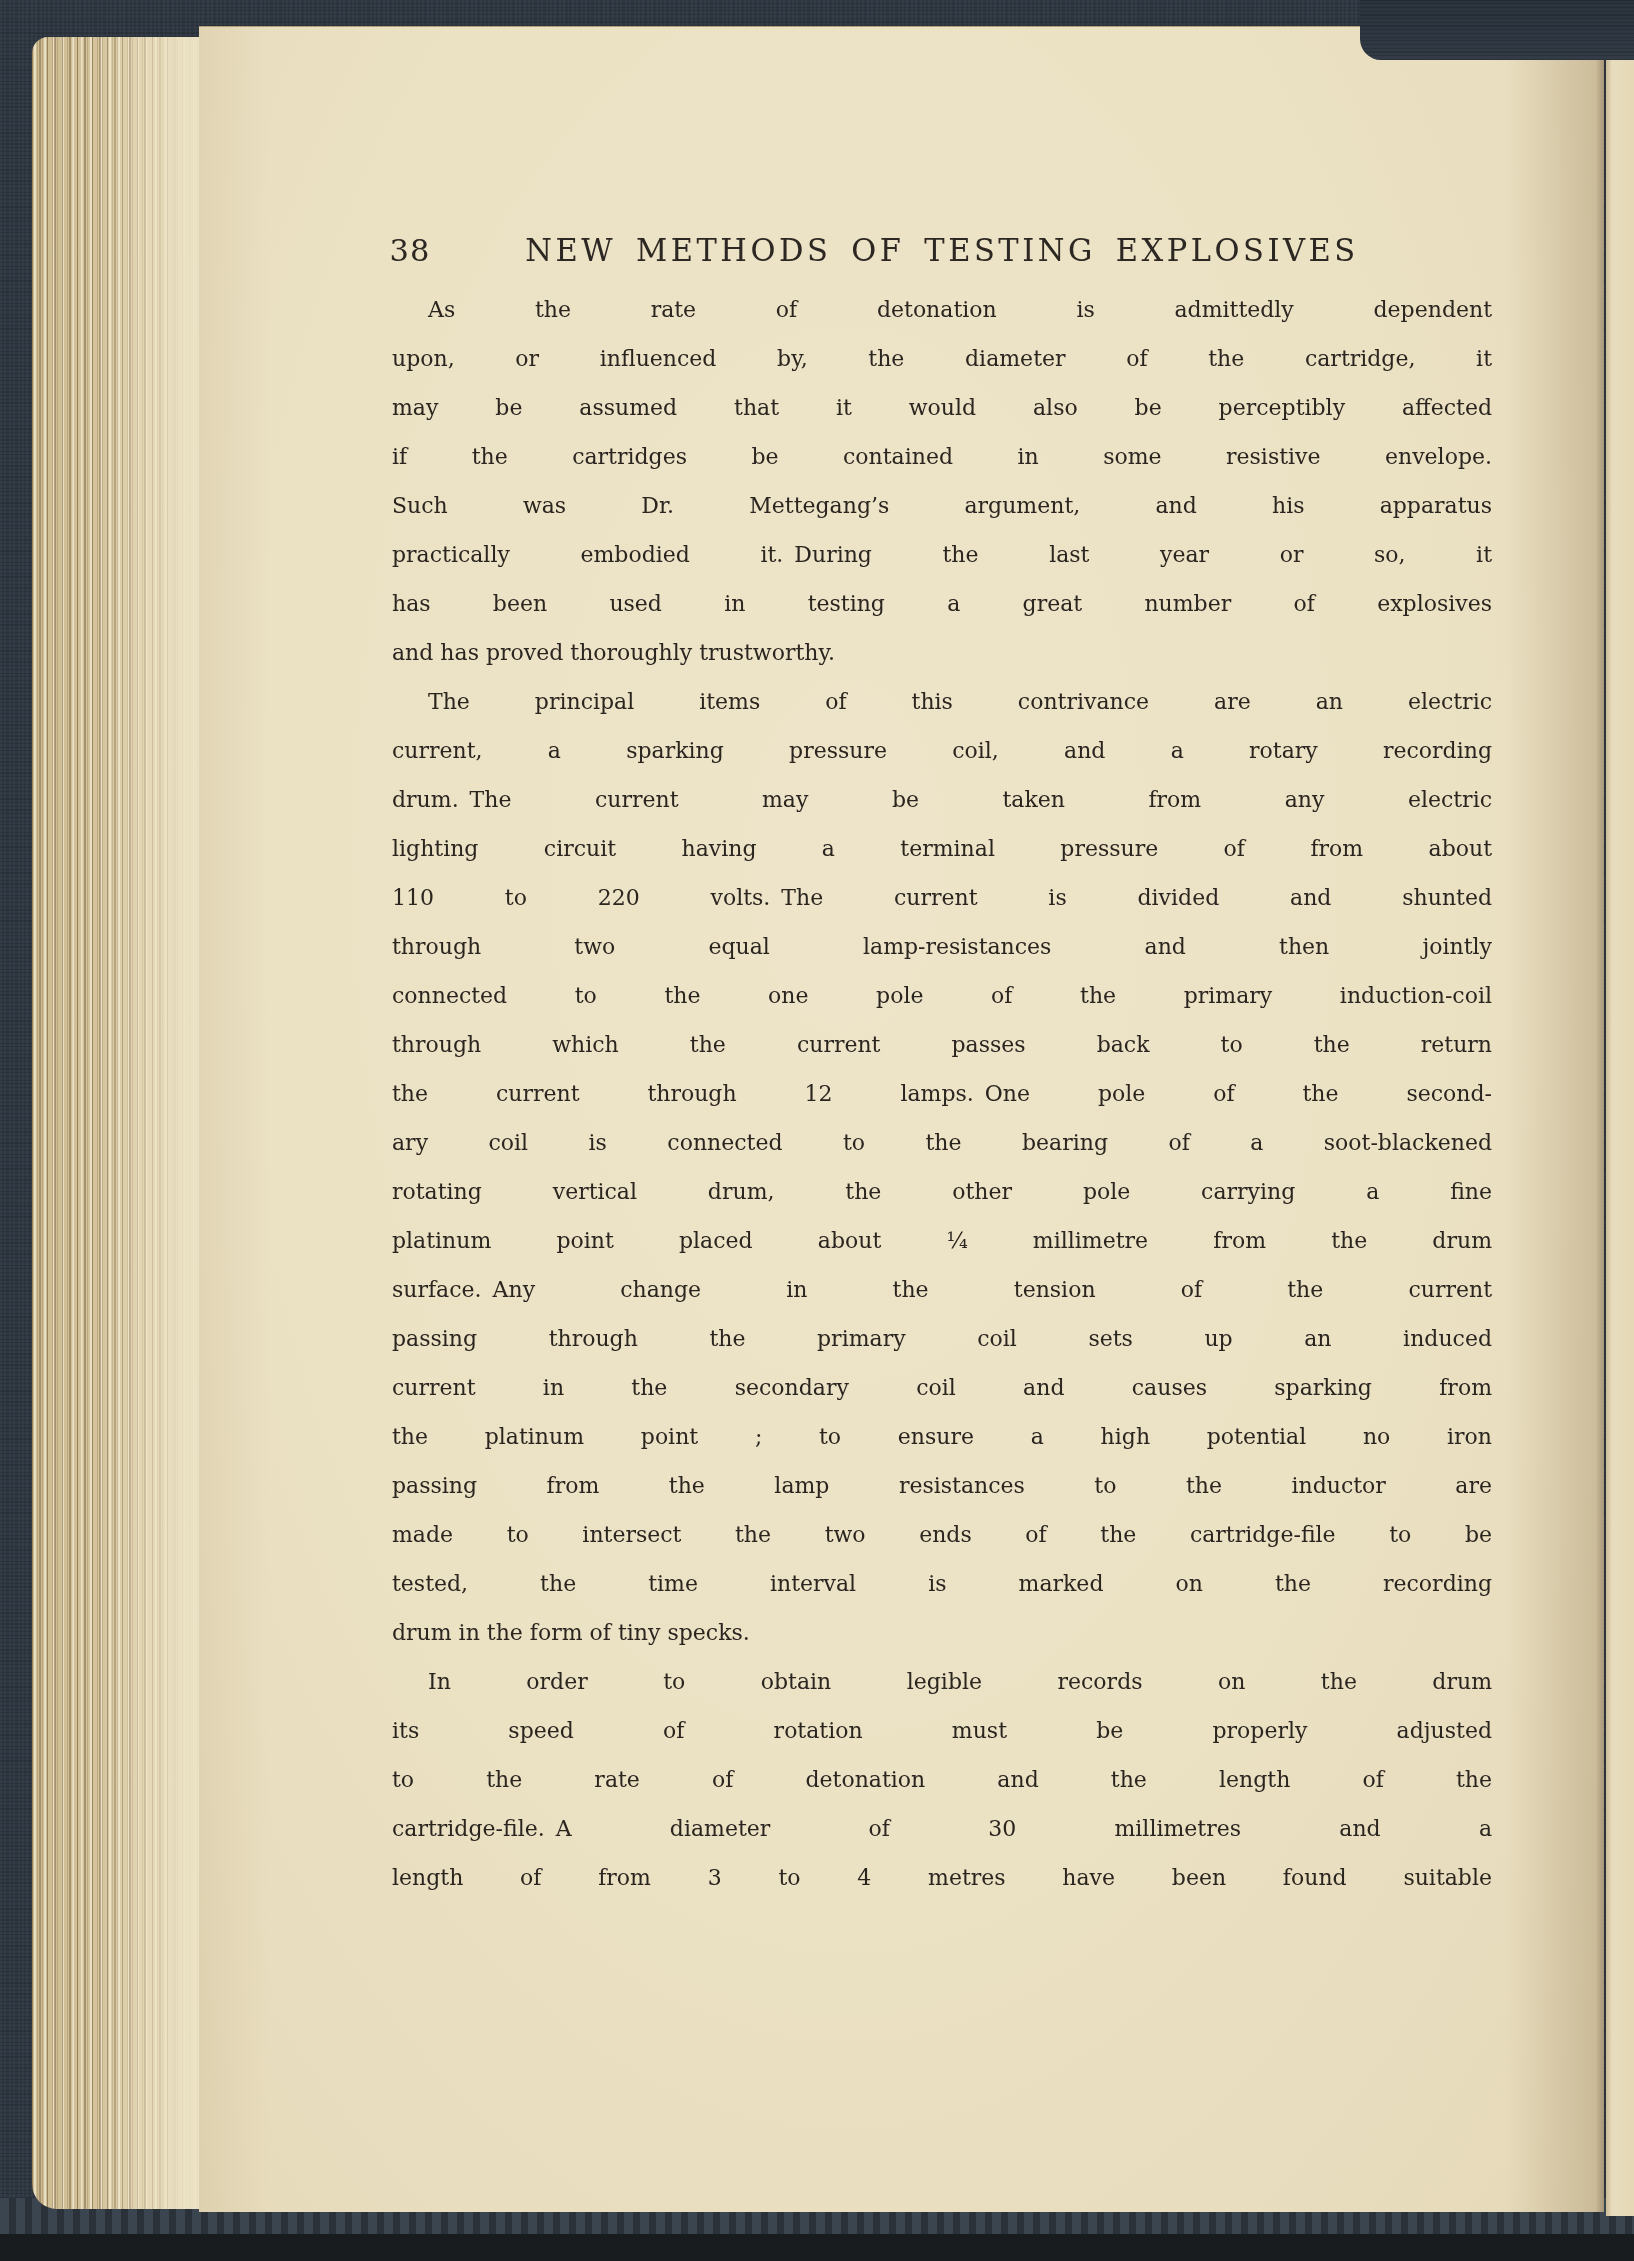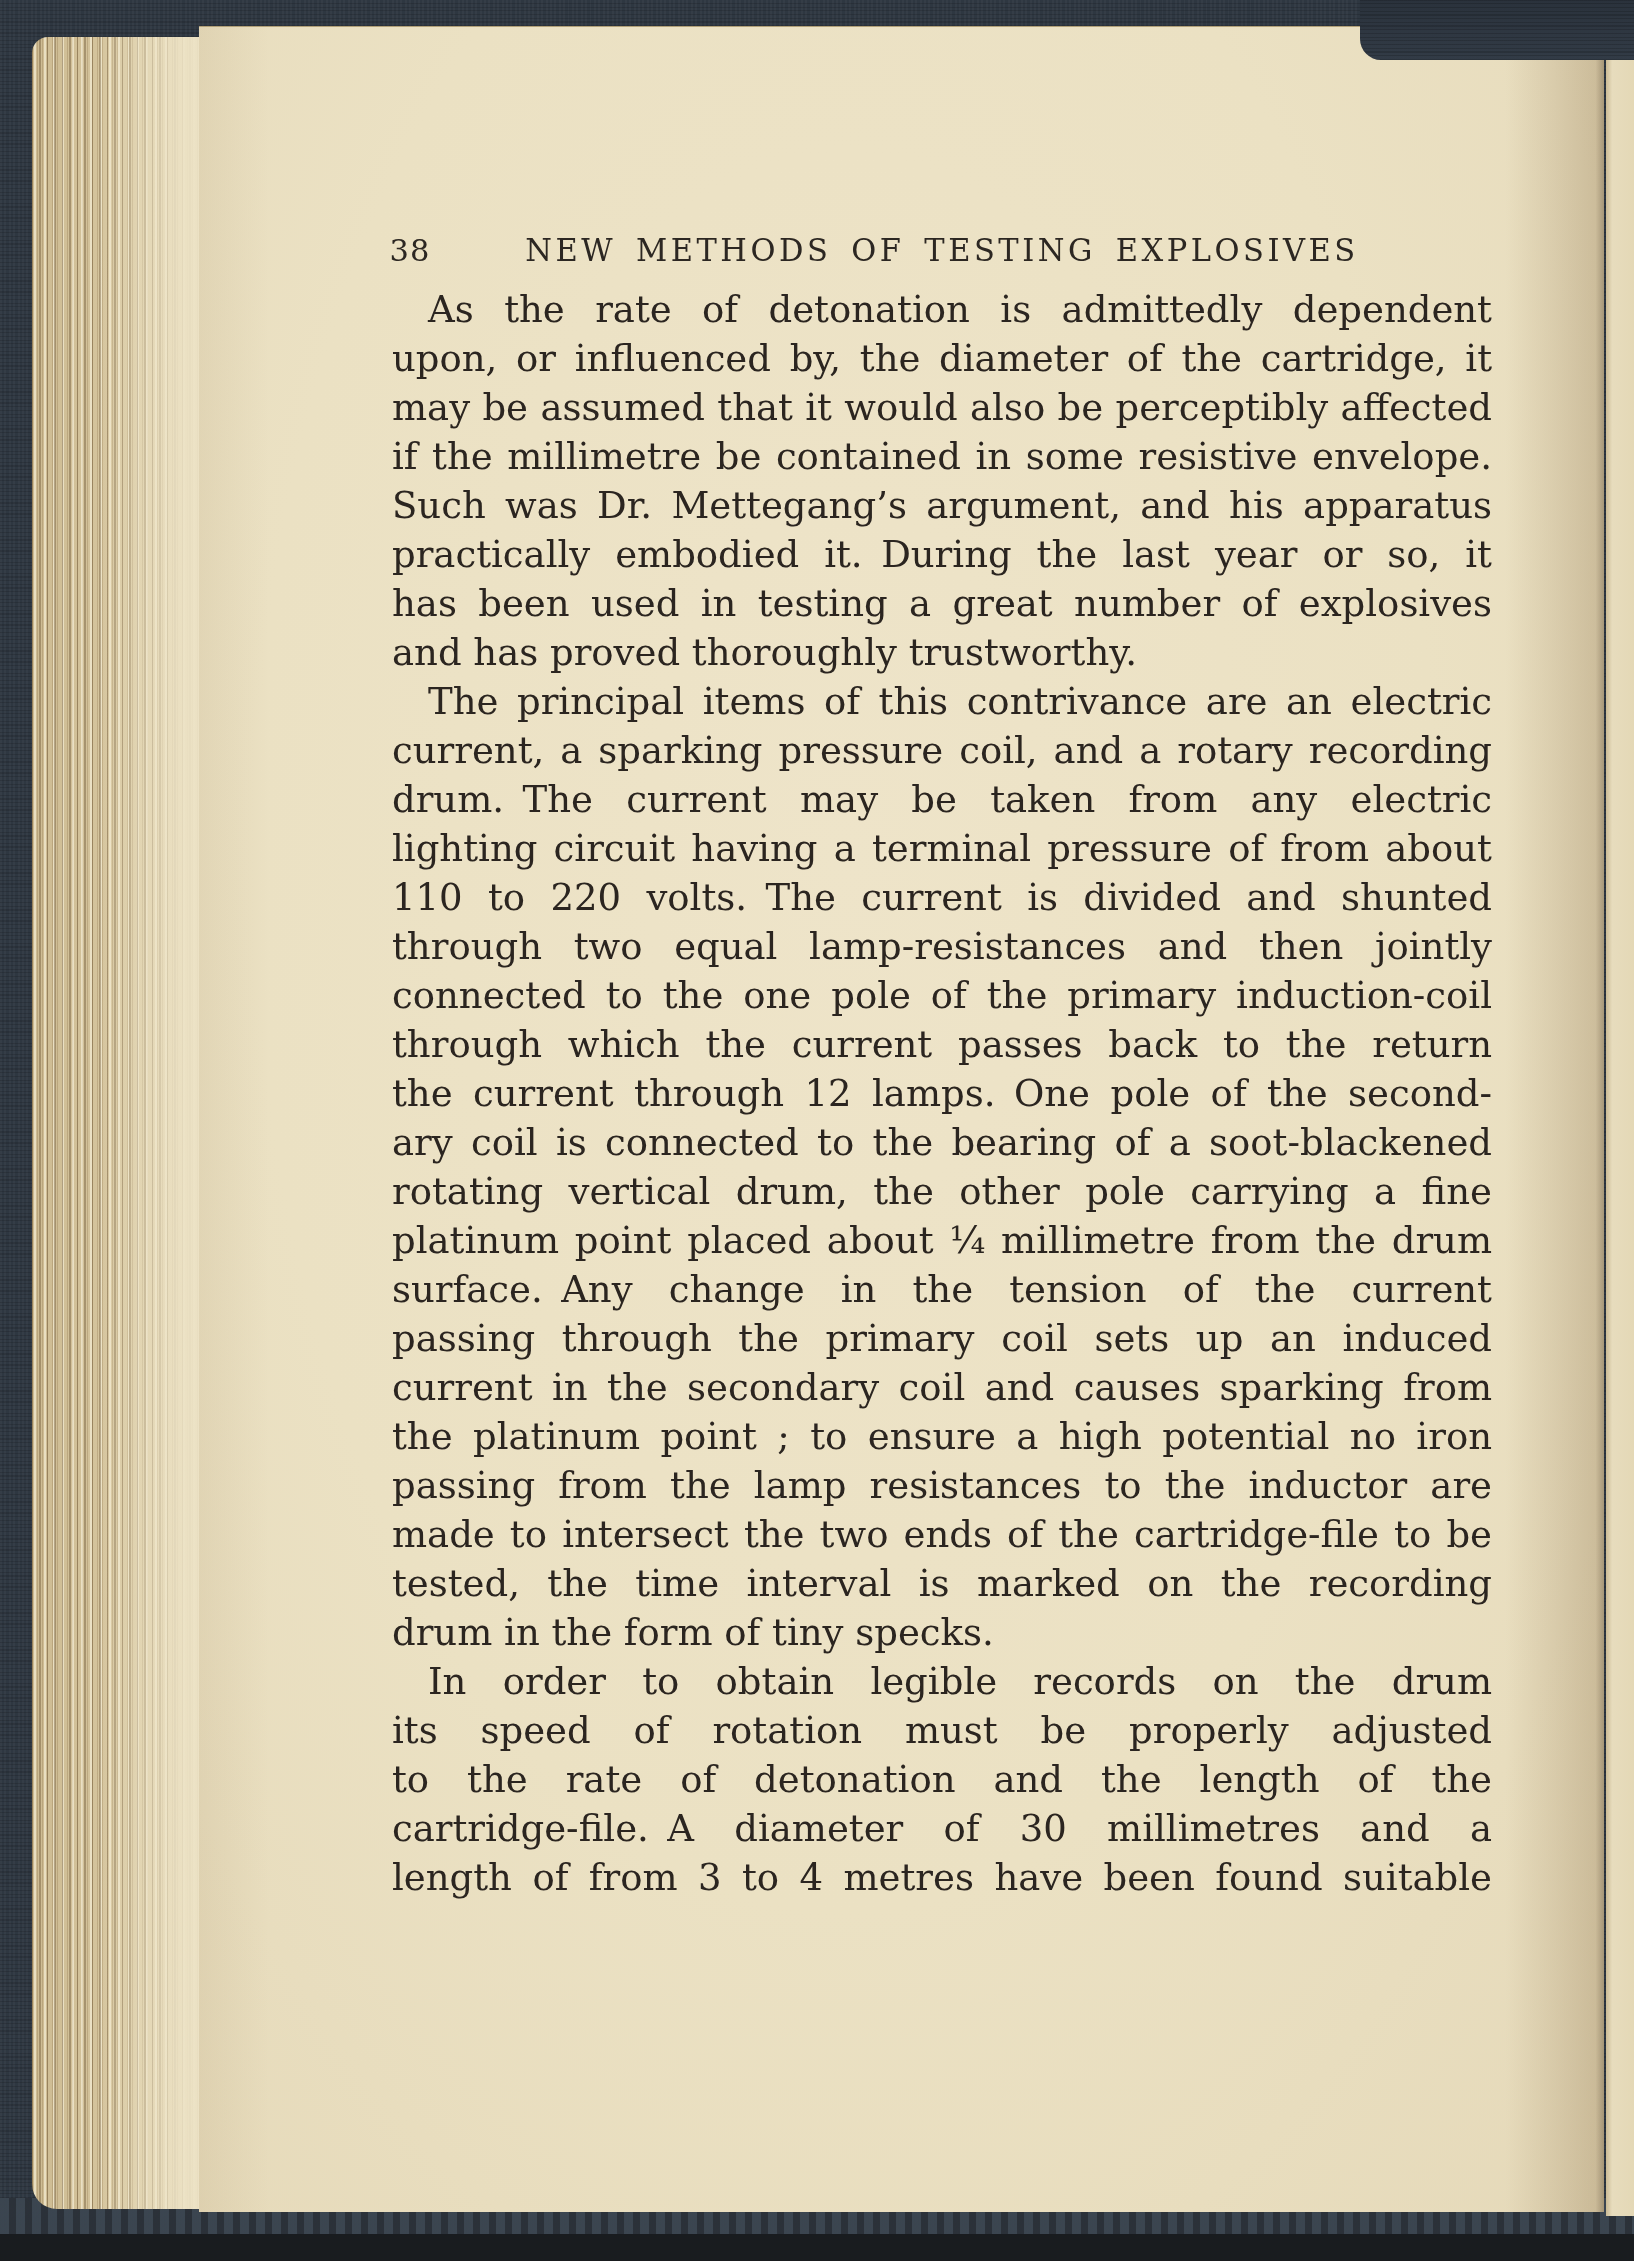--- a/index.html
+++ b/index.html
@@ -57,21 +57,21 @@
   .running-head { position:relative; height:37px; margin-bottom:16px; }
   .page-number {
     position:absolute; left:-2.5px; top:0; font-size:30.5px; line-height:37px;
     letter-spacing:1.2px; color:#2c2722;
   }
   .running-title {
     text-align:center; font-size:30.5px; line-height:37px;
     letter-spacing:.115em; word-spacing:.22em; color:#2c2722;
     transform:scaleY(1.04);
   }
-  .text-lines { font-size:37px; line-height:49px; }
+  .text-lines { font-size:22px; line-height:49px; }
   .line {
     text-align:justify; text-align-last:justify; text-justify:inter-word;
     white-space:normal;
   }
   .line.endpara { text-align-last:left; }
   .line.indent { text-indent:36px; }
 </style>
 </head>
 <body>
 
@@ -85,21 +85,21 @@
 <div class="book-page">
   <div class="content">
     <div class="running-head">
       <span class="page-number">38</span>
       <div class="running-title">NEW METHODS OF TESTING EXPLOSIVES</div>
     </div>
     <div class="text-lines">
         <div class="line indent">As the rate of detonation is admittedly dependent</div>
         <div class="line">upon, or influenced by, the diameter of the cartridge, it</div>
         <div class="line">may be assumed that it would also be perceptibly affected</div>
-        <div class="line">if the millimetre be contained in some resistive envelope.</div>
+        <div class="line">if the cartridges be contained in some resistive envelope.</div>
         <div class="line">Such was Dr. Mettegang’s argument, and his apparatus</div>
         <div class="line">practically embodied it. During the last year or so, it</div>
         <div class="line">has been used in testing a great number of explosives</div>
         <div class="line endpara">and has proved thoroughly trustworthy.</div>
         <div class="line indent">The principal items of this contrivance are an electric</div>
         <div class="line">current, a sparking pressure coil, and a rotary recording</div>
         <div class="line">drum. The current may be taken from any electric</div>
         <div class="line">lighting circuit having a terminal pressure of from about</div>
         <div class="line">110 to 220 volts. The current is divided and shunted</div>
         <div class="line">through two equal lamp-resistances and then jointly</div>

